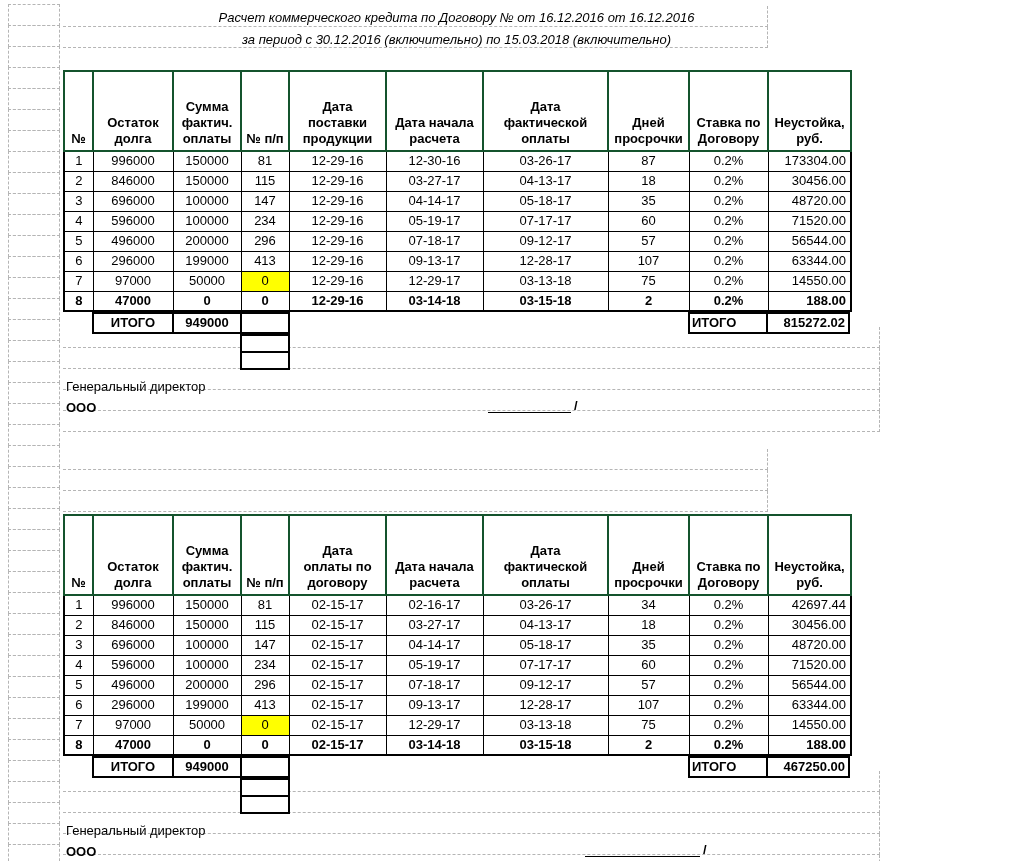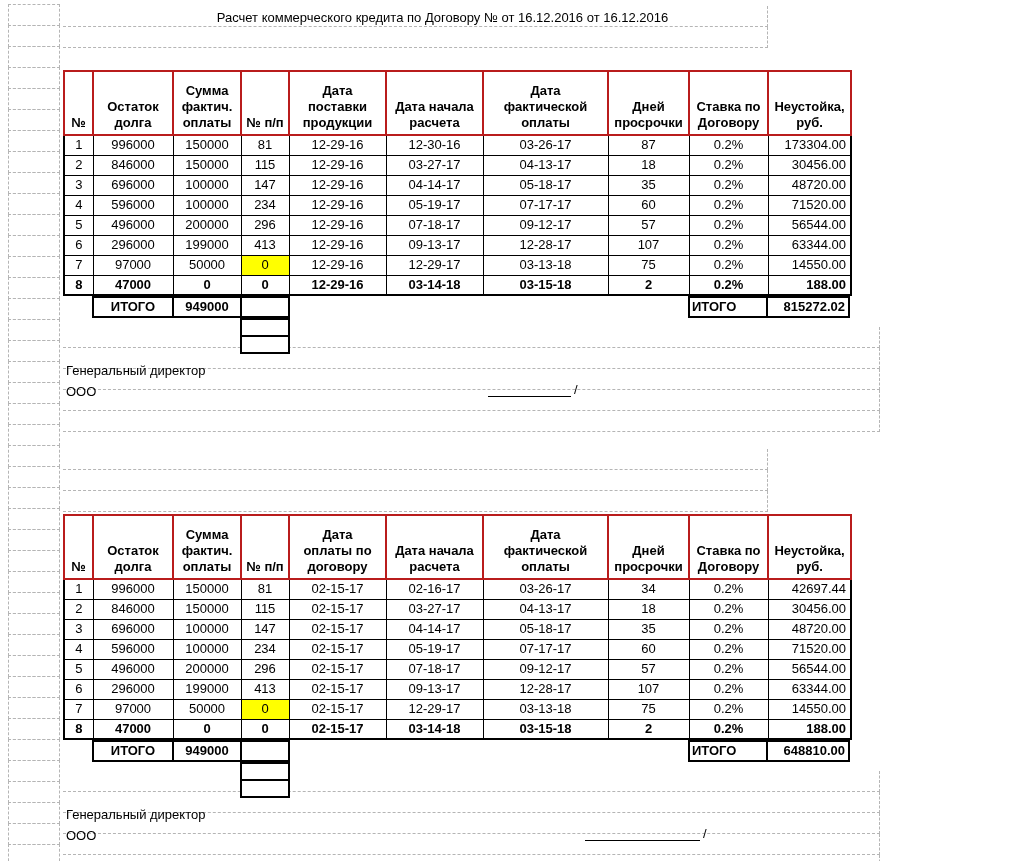--- a/index.html
+++ b/index.html
@@ -4,45 +4,45 @@
 <style>
   * { margin:0; padding:0; box-sizing:border-box; }
   html,body { background:#ffffff; }
   body { width:1024px; height:861px; font-family:"Liberation Sans", sans-serif; color:#000; }
   .sheet { position:relative; width:1024px; height:861px; overflow:hidden; background:#fff; }
 
   
   .grid-cell { position:absolute; border:1px dashed #b5b5b5; }
   .grid-row  { position:absolute; border-bottom:1px dashed #b5b5b5; border-right:1px dashed #b5b5b5; height:21px; }
 
-  .title-line { position:absolute; left:49px; width:787px; text-align:center; font-size:13px; height:21px; line-height:21px; background:transparent; }
+  .title-line { position:absolute; left:63px; width:787px; text-align:center; font-size:13px; height:21px; line-height:21px; background:transparent;font-style:italic; }
 
   .section { position:absolute; left:63px; width:817px; }
 
   table.calc { border-collapse:collapse; table-layout:fixed; background:#fff; border:2px solid #000; width:787px; }
-  table.calc th { border:2px solid #b91c1c; font-weight:bold; font-size:13px; vertical-align:bottom; text-align:center;
-                  white-space:pre-line; line-height:16px; padding:2px 1px 3px; height:64px; background:#fff; }
+  table.calc th { border:2px solid #14532d; font-weight:bold; font-size:13px; vertical-align:bottom; text-align:center;
+                  white-space:pre-line; line-height:16px; padding:2px 1px 3px; height:80px; background:#fff; }
   table.calc td { border:1px solid #000; font-size:13px; text-align:center; height:20px; line-height:18px; padding:0 2px; background:#fff; }
   table.calc td.money { text-align:right; padding-right:4px; }
   table.calc tr.bold-row td { font-weight:bold; }
 
   .totals { position:relative; height:22px; width:787px; }
   .totals table { border-collapse:collapse; table-layout:fixed; position:absolute; top:0; background:#fff; }
   .totals td { border:2px solid #000; font-weight:bold; font-size:13px; text-align:center; height:18px; line-height:18px; padding:0 2px; }
   .totals td.money { text-align:right; padding-right:3px; }
   .totals td.left { text-align:left; padding-left:2px; }
   .totals .t-left { left:29px; }
   .totals .t-right { left:625px; }
 
   .empties { position:relative; height:42px; width:787px; }
   .empties table { border-collapse:collapse; table-layout:fixed; position:absolute; left:177px; top:0; background:#fff; }
   .empties td { border:2px solid #000; width:48px; height:17px; }
 
   .sig-director { font-size:13px; height:21px; line-height:21px; padding-left:3px; }
-  .sig-row { position:relative; font-size:13px; height:21px; line-height:21px; padding-left:3px; }
+  .sig-row { position:relative; font-size:13px; height:21px; line-height:21px; padding-left:3px;font-weight:bold; }
   .sig-line { position:absolute; bottom:5px; height:1px; border-bottom:1px solid #000; }
   .sig-slash { position:absolute; bottom:2px; font-size:13px; }
 </style>
 </head>
 <body>
 
 <div class="sheet">
 
   <div id="grid-layer">
       <div class="grid-cell" style="left: 8px; top: 4px; width: 52px; height: 22px;"></div>
@@ -97,20 +97,21 @@
       <div class="grid-row" style="left: 63px; top: 470px; width: 705px;"></div>
       <div class="grid-row" style="left: 63px; top: 491px; width: 705px;"></div>
       <div class="grid-row" style="left: 63px; top: 771px; width: 817px;"></div>
       <div class="grid-row" style="left: 63px; top: 792px; width: 817px;"></div>
       <div class="grid-row" style="left: 63px; top: 813px; width: 817px;"></div>
       <div class="grid-row" style="left: 63px; top: 834px; width: 817px;"></div>
       <div class="grid-row" style="left: 63px; top: 855px; width: 817px;"></div>
     </div>
 
   <div class="title-line" style="top:7px;">Расчет коммерческого кредита по Договору № от 16.12.2016 от 16.12.2016</div>
+  <div class="title-line" style="top:29px;">за период с 30.12.2016 (включительно) по 15.03.2018 (включительно)</div>
 
   <div class="section" style="top:70px;">
     <table class="calc" id="table1">
         <colgroup>
           <col style="width: 29px;">
           <col style="width: 80px;">
           <col style="width: 68px;">
           <col style="width: 48px;">
           <col style="width: 97px;">
           <col style="width: 97px;">
@@ -432,21 +433,21 @@
           <td style="width:80px;">ИТОГО</td>
           <td style="width:68px;">949000</td>
           <td style="width:48px;"></td>
         </tr>
       </tbody>
         </table>
       <table class="t-right" style="left:625px;">
         <tbody>
             <tr>
           <td class="left" style="width:79px;">ИТОГО</td>
-          <td class="money" style="width:83px;">648810.00</td>
+          <td class="money" style="width:83px;">467250.00</td>
         </tr>
       </tbody>
         </table>
     </div>
 
     <div class="empties">
       <table>
           <tbody>
             <tr>
               <td></td>

